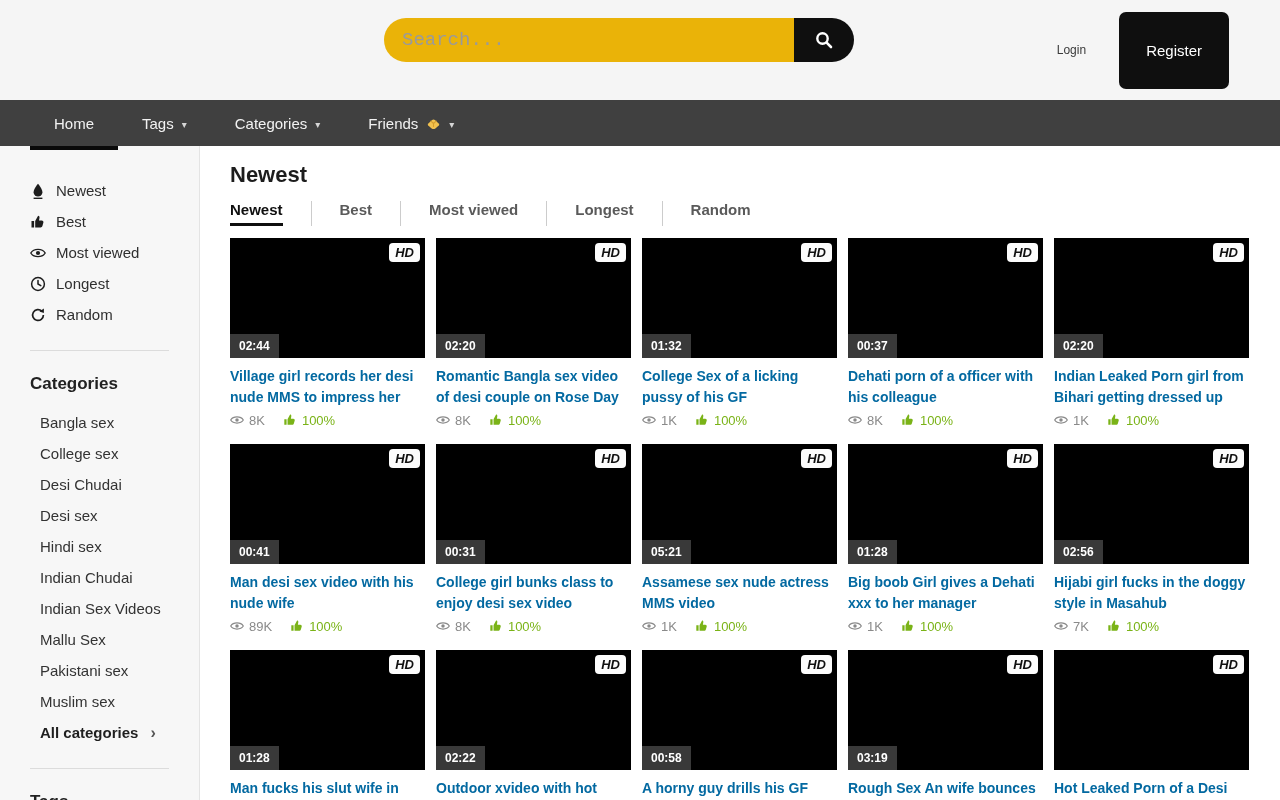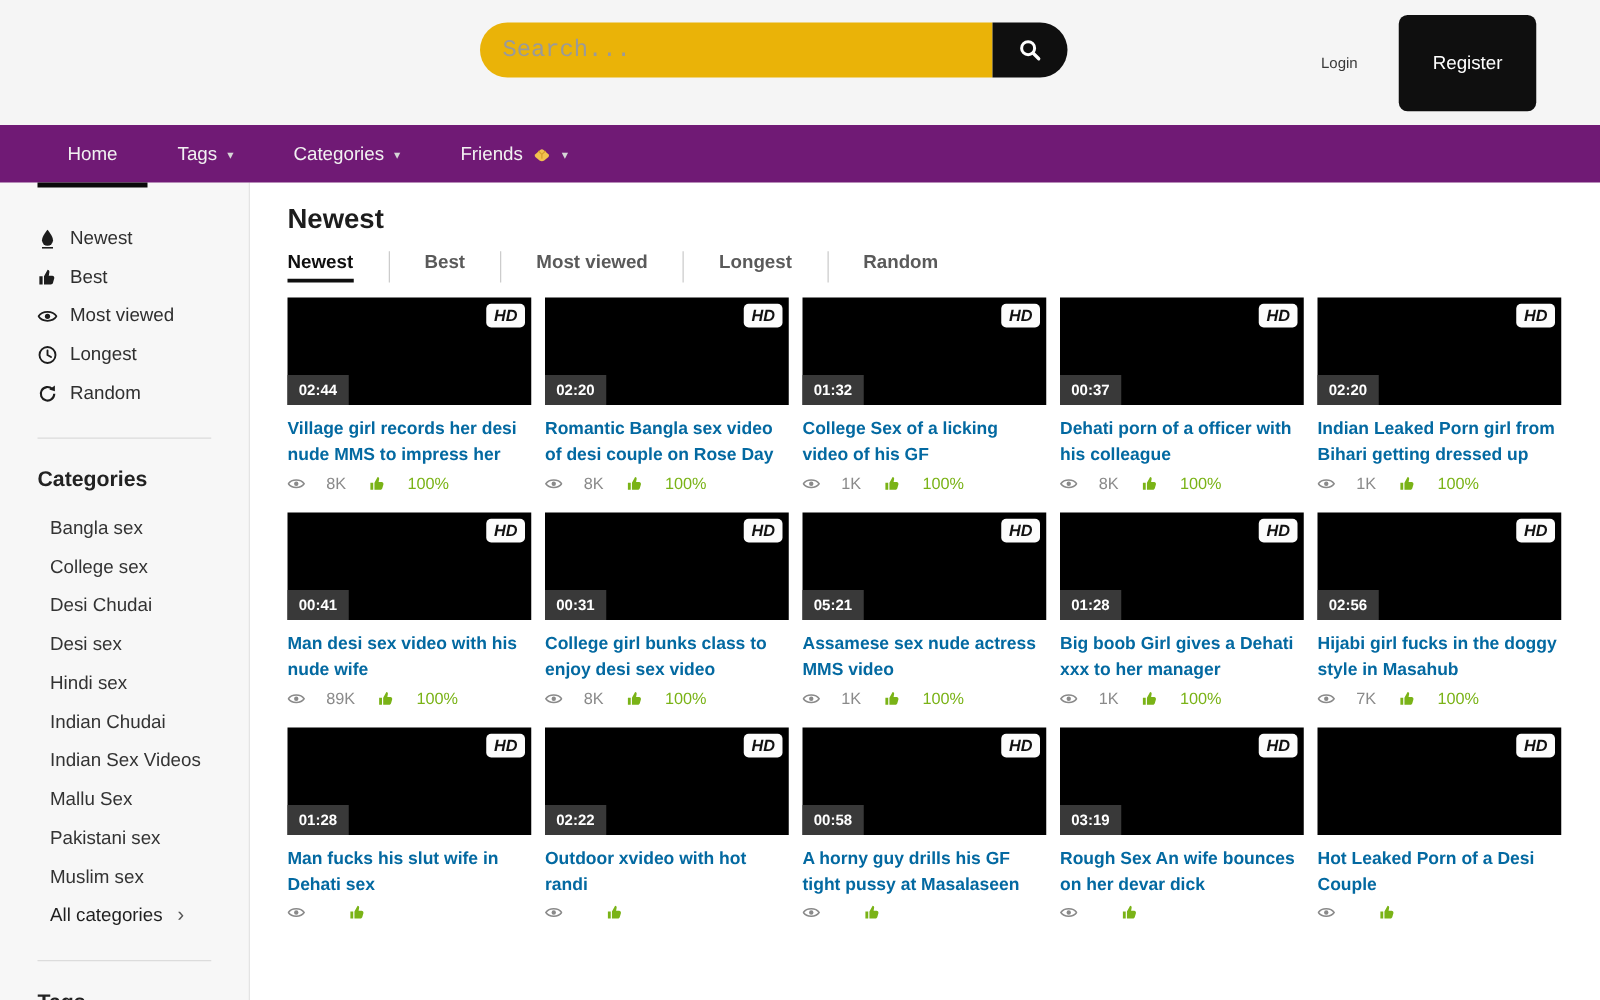--- a/index.html
+++ b/index.html
@@ -16,21 +16,21 @@
   .search-btn { width:60px; height:44px; background:#0f0f0f; border:none;
     border-radius:0 22px 22px 0; display:flex; align-items:center; justify-content:center;
     cursor:pointer; }
   .auth { position:absolute; right:51px; top:0; height:100%; display:flex;
     align-items:center; gap:33px; }
   .login-link { font-size:12px; color:#3a3a3a; cursor:pointer; }
   .register-btn { background:#0f0f0f; color:#fff; font-size:15px; padding:30px 27px;
     border:none; border-radius:7px; cursor:pointer; font-family:inherit; }
 
   
-  .navbar { position:relative; z-index:5; height:46px; background:#701a75;
+  .navbar { position:relative; z-index:5; height:46px; background:#404040;
     display:flex; padding-left:30px; }
   .nav-item { position:relative; display:flex; align-items:center; gap:8px;
     padding:0 24px; color:#f2f2f2; font-size:15px; cursor:pointer; }
   .nav-item.active::after { content:""; position:absolute; left:0; right:0;
     bottom:-4px; height:4px; background:#0a0a0a; }
   .caret { font-size:10px; color:#d6d6d6; margin-top:2px; }
   .nav-emoji { display:flex; align-items:center; }
 
   
   .layout { display:flex; height:654px; }
@@ -41,47 +41,47 @@
   
   .q-item { height:31px; display:flex; align-items:center; gap:10px;
     font-size:15px; color:#2f2f2f; cursor:pointer; }
   .q-icon { width:16px; height:16px; display:flex; align-items:center; }
   .side-divider { border:none; border-top:1px solid #dcdcdc; margin:20px 30px 0 0; }
   .side-heading { font-size:17px; font-weight:bold; color:#222; margin-top:23px; }
   .cat-list { margin-top:13px; }
   .cat-item { height:31px; display:flex; align-items:center; font-size:15px;
     color:#333; padding-left:10px; cursor:pointer; }
   .cat-all { height:31px; display:flex; align-items:center; gap:12px; padding-left:10px;
-    font-size:15px; font-weight:normal; color:#1f1f1f; cursor:pointer; }
+    font-size:15px; font-weight:bold; color:#1f1f1f; cursor:pointer; }
   .chev { color:#555; font-size:16px; }
 
   
   .page-title { font-size:22px; font-weight:bold; color:#1d1d1d; line-height:26px; }
   .tabs { display:flex; align-items:center; margin-top:12px; height:26px; }
   .tab { padding:0 28px; font-size:15px; font-weight:bold; color:#5a5a5a; cursor:pointer; }
   .tab:first-child { padding-left:0; }
   .tab + .tab { border-left:1px solid #ccc; }
   .tab > span { display:inline-block; padding-bottom:5px; border-bottom:3px solid transparent; }
   .tab.active { color:#0f0f0f; }
   .tab.active > span { border-bottom-color:#0f0f0f; }
 
   .grid { margin-top:12px; display:grid; grid-template-columns:repeat(5,195px);
     column-gap:11px; row-gap:16px; }
   .card { cursor:pointer; }
-  .thumb { position:relative; width:195px; height:86px; background:#000; }
+  .thumb { position:relative; width:195px; height:120px; background:#000; }
   .hd-badge { position:absolute; top:5px; right:5px; background:#fcfcfc; color:#111;
     font-weight:bold; font-style:italic; font-size:13px; padding:2px 6px;
     border-radius:4px; }
   .duration { position:absolute; bottom:0; left:0; background:rgba(62,62,62,.92);
     color:#fff; font-size:12px; font-weight:bold; padding:5px 9px; }
   .duration:empty { display:none; }
   .v-title { margin-top:8px; font-size:14px; font-weight:bold; color:#0369a1;
     line-height:21px; }
   .stats { margin-top:5px; display:flex; align-items:center; gap:18px; font-size:13px; }
-  .stat { display:flex; align-items:flex-end; gap:17px; color:#8a8a8a; }
+  .stat { display:flex; align-items:flex-start; gap:5px; color:#8a8a8a; }
   .stat.likes { color:#7ab317; }
 </style>
 </head>
 <body>
 
 <div class="header">
   <div class="search-form">
     <input class="search-input" type="text" placeholder="Search..." style="">
     <button class="search-btn">
       <span style="display:flex">
@@ -302,21 +302,21 @@
               <span>100%</span>
             </span>
           </div>
         </div>
 
         <div class="card">
           <div class="thumb">
             <span class="hd-badge">HD</span>
             <span class="duration">01:32</span>
           </div>
-          <div class="v-title">College Sex of a licking video of his GF</div>
+          <div class="v-title">College Sex of a licking pussy of his GF</div>
           <div class="stats">
             <span class="stat views">
               <span style="display:flex">
                 <svg width="14" height="14" viewBox="0 0 16 16">
                   <path d="M0.8 8 C3.8 3.4 12.2 3.4 15.2 8 C12.2 12.6 3.8 12.6 0.8 8 Z" fill="none" stroke="#8a8a8a" stroke-width="1.4"></path>
                   <circle cx="8" cy="8" r="2" fill="#8a8a8a"></circle>
                 </svg>
               </span>
               <span>1K</span>
             </span>

